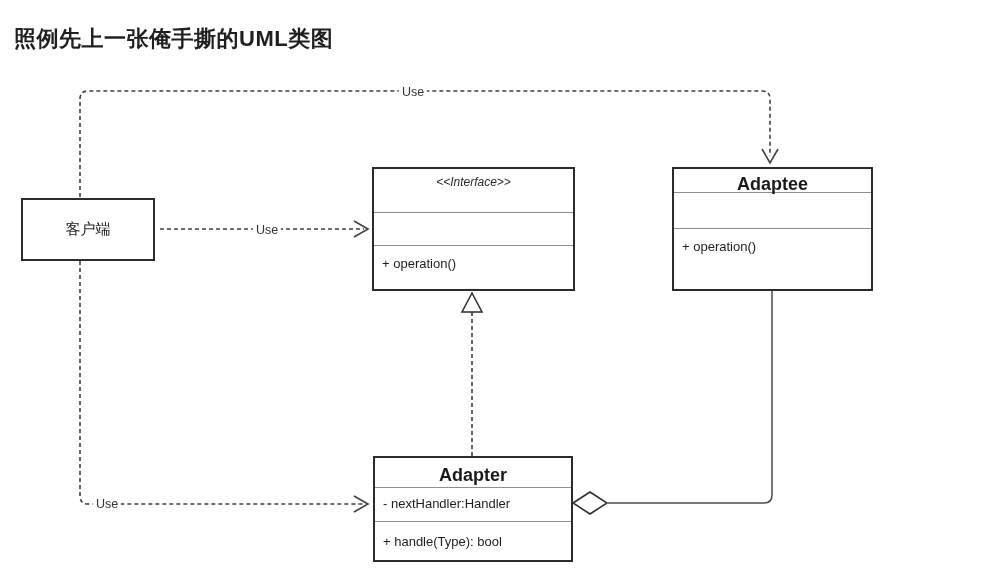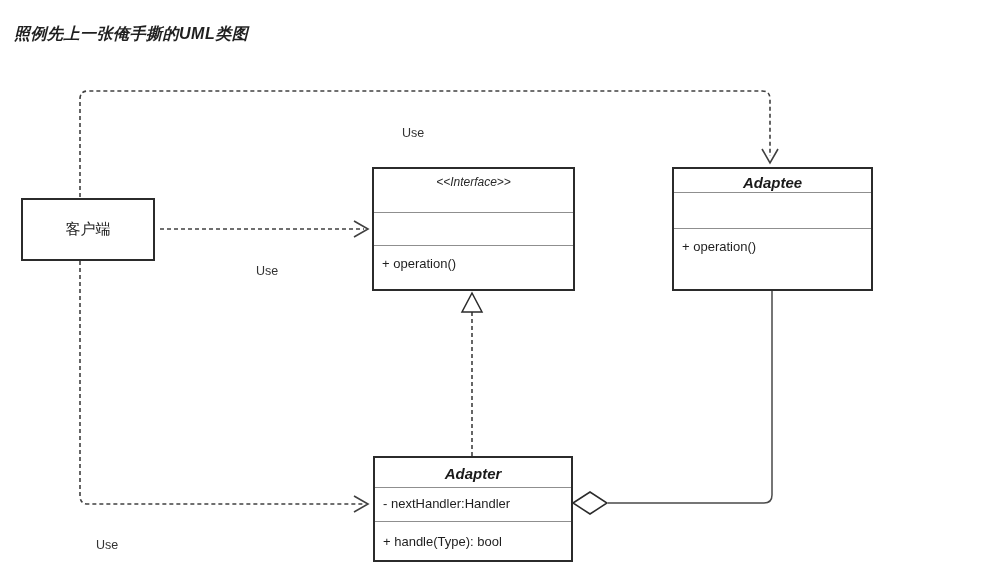--- a/index.html
+++ b/index.html
@@ -7,36 +7,35 @@
   body {
     width: 990px; height: 572px;
     font-family: "Liberation Sans", "DejaVu Sans", sans-serif;
     position: relative; overflow: hidden;
     color: #1a1a1a;
   }
   .page { position: absolute; inset: 0; background: #fff; }
 
   .page-title {
     position: absolute; left: 14px; top: 24px;
-    font-size: 16px; font-weight: 600; color: #1f1f1f;
+    font-size: 22px; font-weight: 600; color: #1f1f1f;
     letter-spacing: 0.5px;
-    font-style: italic;
   }
 
   .diagram { position: absolute; inset: 0; }
   svg.connectors { position: absolute; left: 0; top: 0; z-index: 1; }
 
   .uml-box {
     position: absolute; background: #ffffff;
     border: 2px solid #2b2b2b; z-index: 2;
   }
   .uml-box .sec { border-bottom: 1px solid #8f8f8f; }
   .uml-box .sec:last-child { border-bottom: none; }
   .sec-header { text-align: center; }
-  .class-name { font-weight: bold; font-size: 15px; font-style: italic; }
+  .class-name { font-weight: bold; font-size: 18px; }
   .stereotype { font-style: italic; font-size: 12px; color: #2a2a2a; }
   .member { font-size: 13px; padding-left: 8px; color: #1e1e1e; white-space: nowrap; }
 
   
   .box-client {
     left: 21px; top: 198px; width: 134px; height: 63px;
     display: flex; align-items: center; justify-content: center;
     font-size: 15px; color: #222;
   }
 
@@ -55,21 +54,21 @@
   
   .box-adapter { left: 373px; top: 456px; width: 200px; height: 106px; }
   .box-adapter .sec-header { height: 30px; padding-top: 7px; }
   .box-adapter .sec-attrs { height: 34px; padding-top: 8px; }
   .box-adapter .sec-methods { padding-top: 12px; }
 
   .edge-label {
     position: absolute; z-index: 3;
     transform: translate(-50%, -50%);
     background: #ffffff; padding: 0 3px;
-    font-size: 12.5px; color: #333; margin-top: 41px;
+    font-size: 12.5px; color: #333;
   }
   .lbl-use-top { left: 413px; top: 92px; }
   .lbl-use-mid { left: 267px; top: 230px; }
   .lbl-use-bottom { left: 107px; top: 504px; }
 
   .watermark {
     position: absolute; left: 534px; top: 536px; z-index: 4;
     font-size: 18px; color: #e2e0e0; letter-spacing: 0.5px;
     white-space: nowrap;
   }

